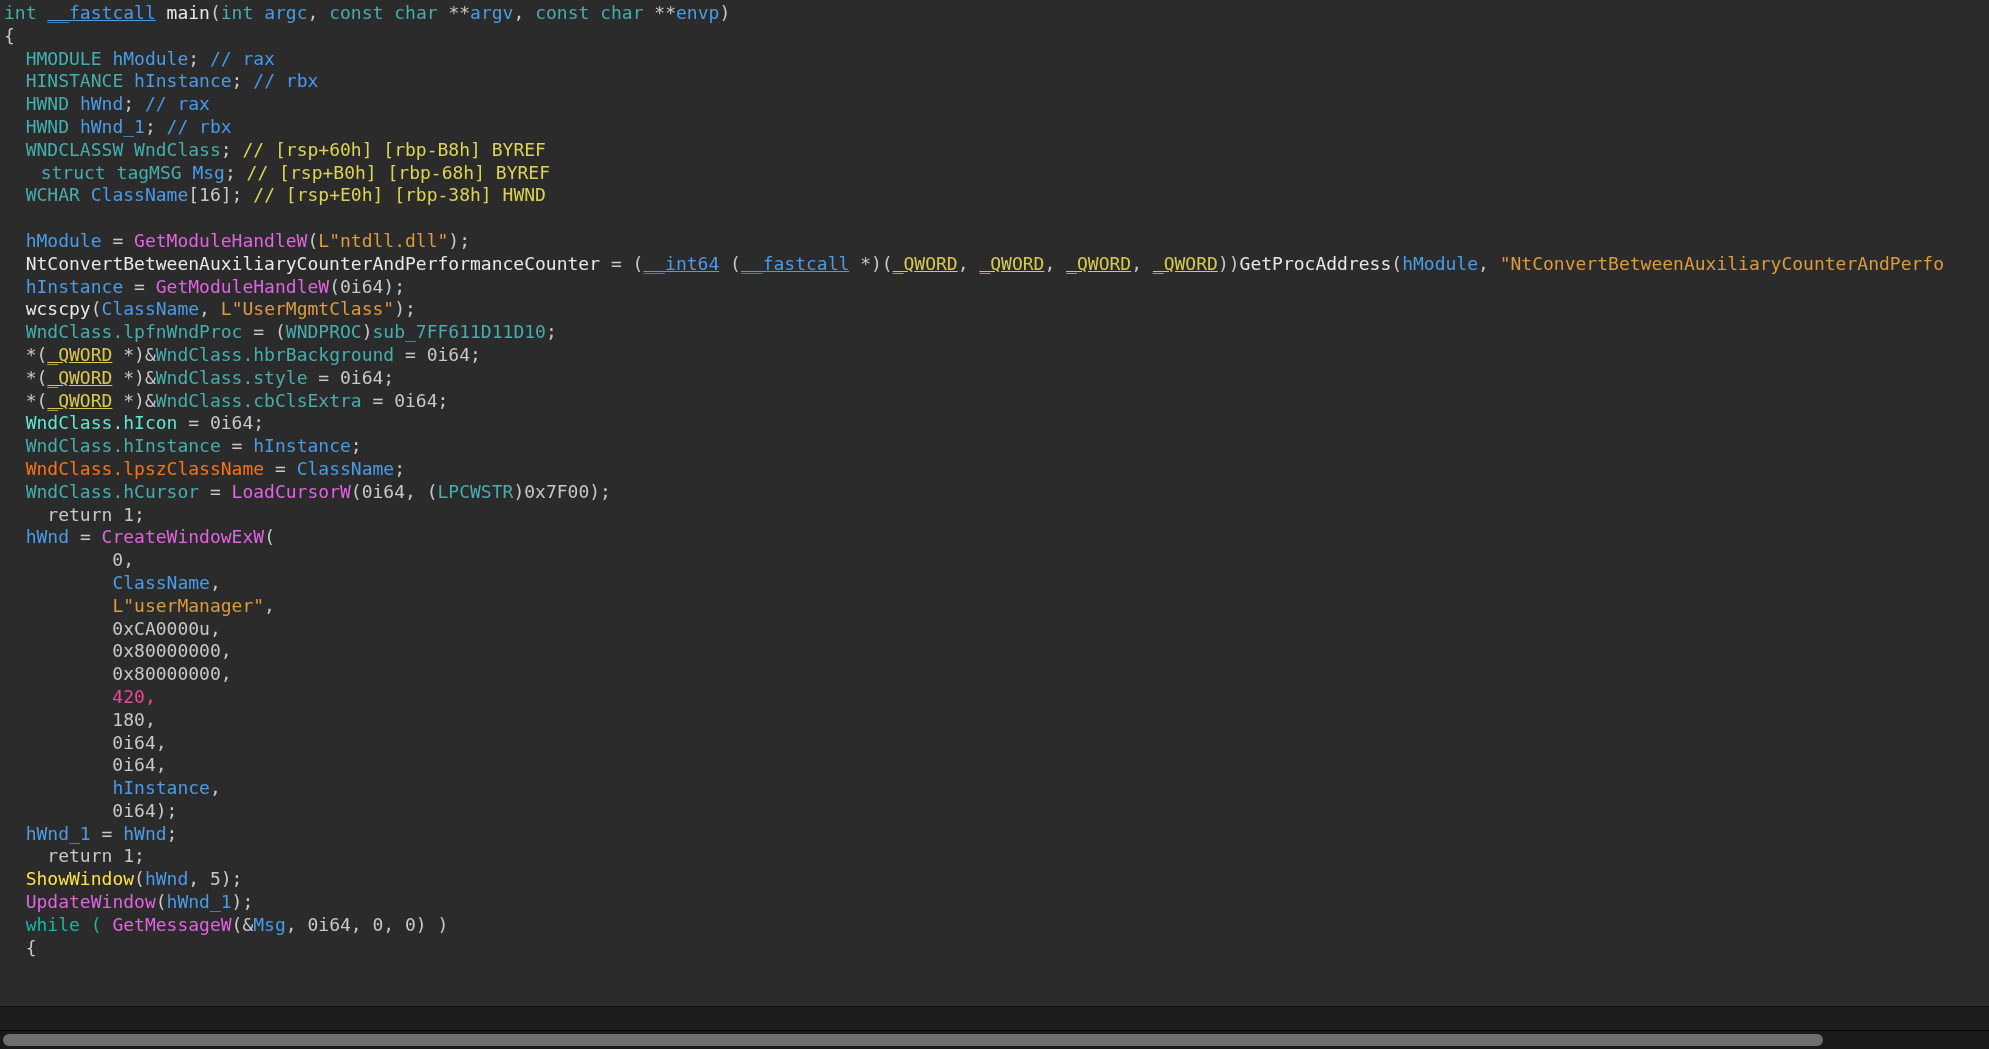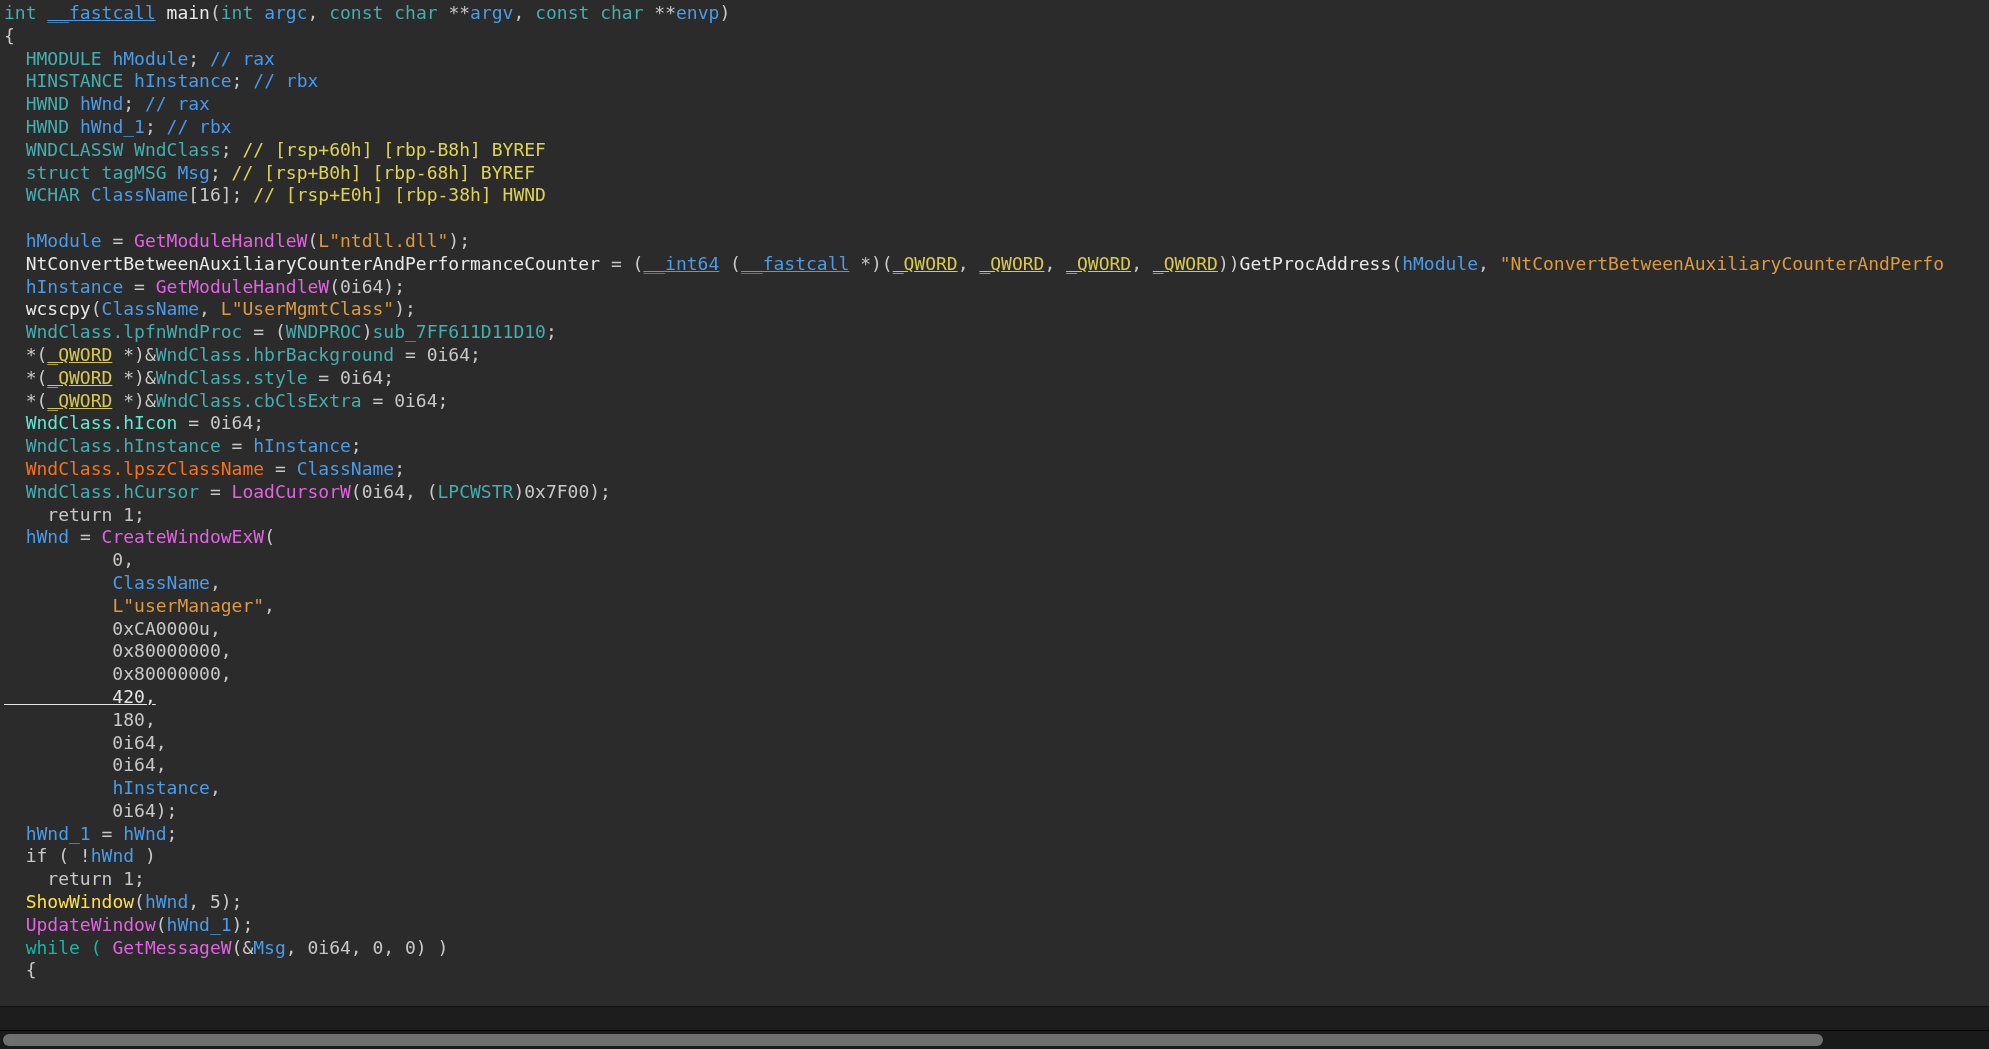--- a/index.html
+++ b/index.html
@@ -50,21 +50,21 @@
 <div>
 
   <div id="code">
       <div class="code-line"><span style="color: rgb(69, 174, 174);">int </span><span style="color: rgb(74, 156, 232); text-decoration: underline;">__fastcall</span><span style="color: rgb(200, 200, 200);"> </span><span style="color: rgb(232, 232, 232);">main</span><span style="color: rgb(200, 200, 200);">(</span><span style="color: rgb(69, 174, 174);">int</span><span style="color: rgb(200, 200, 200);"> </span><span style="color: rgb(74, 156, 232);">argc</span><span style="color: rgb(200, 200, 200);">, </span><span style="color: rgb(69, 174, 174);">const char</span><span style="color: rgb(200, 200, 200);"> **</span><span style="color: rgb(74, 156, 232);">argv</span><span style="color: rgb(200, 200, 200);">, </span><span style="color: rgb(69, 174, 174);">const char</span><span style="color: rgb(200, 200, 200);"> **</span><span style="color: rgb(74, 156, 232);">envp</span><span style="color: rgb(200, 200, 200);">)</span></div>
       <div class="code-line"><span style="color: rgb(200, 200, 200);">{</span></div>
       <div class="code-line"><span style="color: rgb(200, 200, 200);">  </span><span style="color: rgb(69, 174, 174);">HMODULE </span><span style="color: rgb(74, 156, 232);">hModule</span><span style="color: rgb(200, 200, 200);">; </span><span style="color: rgb(69, 153, 240);">// rax</span></div>
       <div class="code-line"><span style="color: rgb(200, 200, 200);">  </span><span style="color: rgb(69, 174, 174);">HINSTANCE </span><span style="color: rgb(74, 156, 232);">hInstance</span><span style="color: rgb(200, 200, 200);">; </span><span style="color: rgb(69, 153, 240);">// rbx</span></div>
       <div class="code-line"><span style="color: rgb(200, 200, 200);">  </span><span style="color: rgb(69, 174, 174);">HWND </span><span style="color: rgb(74, 156, 232);">hWnd</span><span style="color: rgb(200, 200, 200);">; </span><span style="color: rgb(69, 153, 240);">// rax</span></div>
       <div class="code-line"><span style="color: rgb(200, 200, 200);">  </span><span style="color: rgb(69, 174, 174);">HWND </span><span style="color: rgb(74, 156, 232);">hWnd_1</span><span style="color: rgb(200, 200, 200);">; </span><span style="color: rgb(69, 153, 240);">// rbx</span></div>
       <div class="code-line"><span style="color: rgb(200, 200, 200);">  </span><span style="color: rgb(69, 174, 174);">WNDCLASSW WndClass</span><span style="color: rgb(200, 200, 200);">; </span><span style="color: rgb(221, 211, 83);">// [rsp+60h] [rbp-B8h] BYREF</span></div>
-      <div class="code-line"><span style="color: rgb(200, 200, 200);">  </span><span style="color: rgb(69, 174, 174);">struct tagMSG </span><span style="color: rgb(74, 156, 232);">Msg</span><span style="color: rgb(200, 200, 200);">; </span><span style="color: rgb(221, 211, 83);">// [rsp+B0h] [rbp-68h] BYREF</span></div>
+      <div class="code-line"><span style="color: rgb(200, 200, 200);">  </span><span style="color: rgb(69, 174, 174); margin-left: 15px;">struct tagMSG </span><span style="color: rgb(74, 156, 232);">Msg</span><span style="color: rgb(200, 200, 200);">; </span><span style="color: rgb(221, 211, 83);">// [rsp+B0h] [rbp-68h] BYREF</span></div>
       <div class="code-line"><span style="color: rgb(200, 200, 200);">  </span><span style="color: rgb(69, 174, 174);">WCHAR </span><span style="color: rgb(74, 156, 232);">ClassName</span><span style="color: rgb(200, 200, 200);">[16]; </span><span style="color: rgb(221, 211, 83);">// [rsp+E0h] [rbp-38h] HWND</span></div>
       <div class="code-line"> </div>
       <div class="code-line"><span style="color: rgb(200, 200, 200);">  </span><span style="color: rgb(74, 156, 232);">hModule</span><span style="color: rgb(200, 200, 200);"> = </span><span style="color: rgb(226, 99, 226);">GetModuleHandleW</span><span style="color: rgb(200, 200, 200);">(</span><span style="color: rgb(221, 155, 61);">L"ntdll.dll"</span><span style="color: rgb(200, 200, 200);">);</span></div>
       <div class="code-line"><span style="color: rgb(200, 200, 200);">  </span><span style="color: rgb(232, 232, 232);">NtConvertBetweenAuxiliaryCounterAndPerformanceCounter</span><span style="color: rgb(200, 200, 200);"> = (</span><span style="color: rgb(74, 156, 232); text-decoration: underline;">__int64</span><span style="color: rgb(200, 200, 200);"> (</span><span style="color: rgb(74, 156, 232); text-decoration: underline;">__fastcall</span><span style="color: rgb(200, 200, 200);"> *)(</span><span style="color: rgb(216, 201, 78); text-decoration: underline;">_QWORD</span><span style="color: rgb(200, 200, 200);">, </span><span style="color: rgb(216, 201, 78); text-decoration: underline;">_QWORD</span><span style="color: rgb(200, 200, 200);">, </span><span style="color: rgb(216, 201, 78); text-decoration: underline;">_QWORD</span><span style="color: rgb(200, 200, 200);">, </span><span style="color: rgb(216, 201, 78); text-decoration: underline;">_QWORD</span><span style="color: rgb(200, 200, 200);">))</span><span style="color: rgb(232, 232, 232);">GetProcAddress</span><span style="color: rgb(200, 200, 200);">(</span><span style="color: rgb(74, 156, 232);">hModule</span><span style="color: rgb(200, 200, 200);">, </span><span style="color: rgb(221, 155, 61);">"NtConvertBetweenAuxiliaryCounterAndPerfo</span></div>
       <div class="code-line"><span style="color: rgb(200, 200, 200);">  </span><span style="color: rgb(74, 156, 232);">hInstance</span><span style="color: rgb(200, 200, 200);"> = </span><span style="color: rgb(226, 99, 226);">GetModuleHandleW</span><span style="color: rgb(200, 200, 200);">(0i64);</span></div>
       <div class="code-line"><span style="color: rgb(200, 200, 200);">  </span><span style="color: rgb(232, 232, 232);">wcscpy</span><span style="color: rgb(200, 200, 200);">(</span><span style="color: rgb(74, 156, 232);">ClassName</span><span style="color: rgb(200, 200, 200);">, </span><span style="color: rgb(221, 155, 61);">L"UserMgmtClass"</span><span style="color: rgb(200, 200, 200);">);</span></div>
       <div class="code-line"><span style="color: rgb(200, 200, 200);">  </span><span style="color: rgb(69, 174, 174);">WndClass.lpfnWndProc</span><span style="color: rgb(200, 200, 200);"> = (</span><span style="color: rgb(69, 174, 174);">WNDPROC</span><span style="color: rgb(200, 200, 200);">)</span><span style="color: rgb(69, 174, 174);">sub_7FF611D11D10</span><span style="color: rgb(200, 200, 200);">;</span></div>
       <div class="code-line"><span style="color: rgb(200, 200, 200);">  *(</span><span style="color: rgb(216, 201, 78); text-decoration: underline;">_QWORD</span><span style="color: rgb(200, 200, 200);"> *)&amp;</span><span style="color: rgb(69, 174, 174);">WndClass.hbrBackground</span><span style="color: rgb(200, 200, 200);"> = 0i64;</span></div>
       <div class="code-line"><span style="color: rgb(200, 200, 200);">  *(</span><span style="color: rgb(216, 201, 78); text-decoration: underline;">_QWORD</span><span style="color: rgb(200, 200, 200);"> *)&amp;</span><span style="color: rgb(69, 174, 174);">WndClass.style</span><span style="color: rgb(200, 200, 200);"> = 0i64;</span></div>
       <div class="code-line"><span style="color: rgb(200, 200, 200);">  *(</span><span style="color: rgb(216, 201, 78); text-decoration: underline;">_QWORD</span><span style="color: rgb(200, 200, 200);"> *)&amp;</span><span style="color: rgb(69, 174, 174);">WndClass.cbClsExtra</span><span style="color: rgb(200, 200, 200);"> = 0i64;</span></div>
@@ -73,28 +73,27 @@
       <div class="code-line"><span style="color: rgb(200, 200, 200);">  </span><span style="color: #f97316;">WndClass.lpszClassName</span><span style="color: rgb(200, 200, 200);"> = </span><span style="color: rgb(74, 156, 232);">ClassName</span><span style="color: rgb(200, 200, 200);">;</span></div>
       <div class="code-line"><span style="color: rgb(200, 200, 200);">  </span><span style="color: rgb(69, 174, 174);">WndClass.hCursor</span><span style="color: rgb(200, 200, 200);"> = </span><span style="color: rgb(226, 99, 226);">LoadCursorW</span><span style="color: rgb(200, 200, 200);">(0i64, (</span><span style="color: rgb(69, 174, 174);">LPCWSTR</span><span style="color: rgb(200, 200, 200);">)0x7F00);</span></div>
       <div class="code-line"><span style="color: rgb(200, 200, 200);">    return 1;</span></div>
       <div class="code-line"><span style="color: rgb(200, 200, 200);">  </span><span style="color: rgb(74, 156, 232);">hWnd</span><span style="color: rgb(200, 200, 200);"> = </span><span style="color: rgb(226, 99, 226);">CreateWindowExW</span><span style="color: rgb(200, 200, 200);">(</span></div>
       <div class="code-line"><span style="color: rgb(200, 200, 200);">          0,</span></div>
       <div class="code-line"><span style="color: rgb(200, 200, 200);">          </span><span style="color: rgb(74, 156, 232);">ClassName</span><span style="color: rgb(200, 200, 200);">,</span></div>
       <div class="code-line"><span style="color: rgb(200, 200, 200);">          </span><span style="color: rgb(221, 155, 61);">L"userManager"</span><span style="color: rgb(200, 200, 200);">,</span></div>
       <div class="code-line"><span style="color: rgb(200, 200, 200);">          0xCA0000u,</span></div>
       <div class="code-line"><span style="color: rgb(200, 200, 200);">          0x80000000,</span></div>
       <div class="code-line"><span style="color: rgb(200, 200, 200);">          0x80000000,</span></div>
-      <div class="code-line"><span style="color: #e5e5e5; text-decoration: underline;">          420,</span></div>
+      <div class="code-line"><span style="color: #ec4899;">          420,</span></div>
       <div class="code-line"><span style="color: rgb(200, 200, 200);">          180,</span></div>
       <div class="code-line"><span style="color: rgb(200, 200, 200);">          0i64,</span></div>
       <div class="code-line"><span style="color: rgb(200, 200, 200);">          0i64,</span></div>
       <div class="code-line"><span style="color: rgb(200, 200, 200);">          </span><span style="color: rgb(74, 156, 232);">hInstance</span><span style="color: rgb(200, 200, 200);">,</span></div>
       <div class="code-line"><span style="color: rgb(200, 200, 200);">          0i64);</span></div>
       <div class="code-line"><span style="color: rgb(200, 200, 200);">  </span><span style="color: rgb(74, 156, 232);">hWnd_1</span><span style="color: rgb(200, 200, 200);"> = </span><span style="color: rgb(74, 156, 232);">hWnd</span><span style="color: rgb(200, 200, 200);">;</span></div>
-      <div class="code-line"><span style="color: rgb(200, 200, 200);">  if ( !</span><span style="color: rgb(74, 156, 232);">hWnd</span><span style="color: rgb(200, 200, 200);"> )</span></div>
       <div class="code-line"><span style="color: rgb(200, 200, 200);">    return 1;</span></div>
       <div class="code-line"><span style="color: rgb(200, 200, 200);">  </span><span style="color: #fde047;">ShowWindow</span><span style="color: rgb(200, 200, 200);">(</span><span style="color: rgb(74, 156, 232);">hWnd</span><span style="color: rgb(200, 200, 200);">, 5);</span></div>
       <div class="code-line"><span style="color: rgb(200, 200, 200);">  </span><span style="color: rgb(226, 99, 226);">UpdateWindow</span><span style="color: rgb(200, 200, 200);">(</span><span style="color: rgb(74, 156, 232);">hWnd_1</span><span style="color: rgb(200, 200, 200);">);</span></div>
       <div class="code-line"><span style="color: #14b8a6;">  while ( </span><span style="color: rgb(226, 99, 226);">GetMessageW</span><span style="color: rgb(200, 200, 200);">(&amp;</span><span style="color: rgb(74, 156, 232);">Msg</span><span style="color: rgb(200, 200, 200);">, 0i64, 0, 0) )</span></div>
       <div class="code-line"><span style="color: rgb(200, 200, 200);">  {</span></div>
     </div>
 
   <div id="statusbar">
     <span class="seg">00001B30</span>
     

